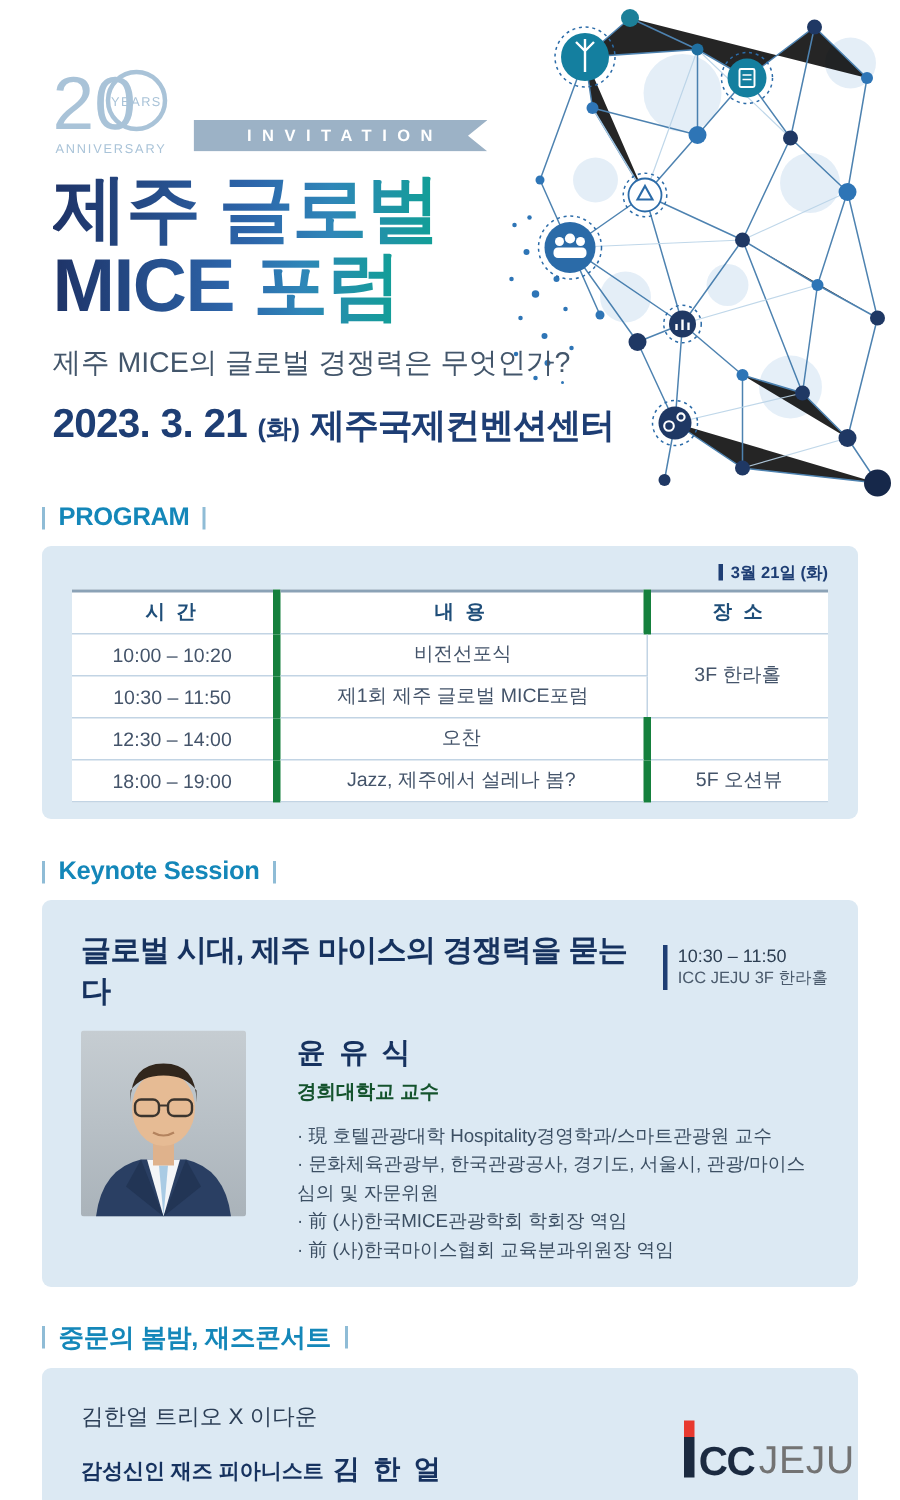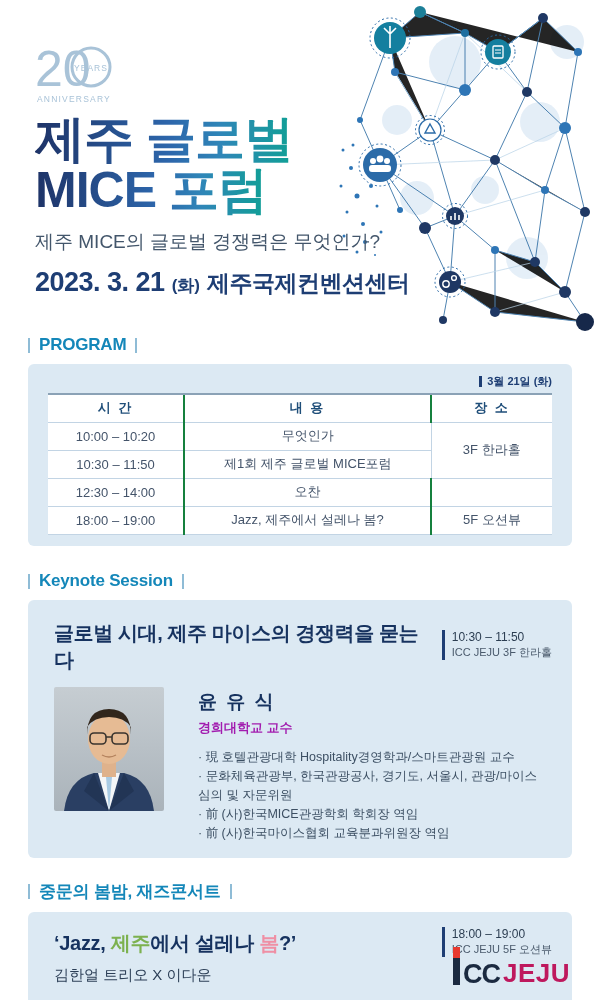--- a/index.html
+++ b/index.html
@@ -46,57 +46,57 @@
   .panel-program { padding:10px 20px 11px; }
   .date-label { display:flex; justify-content:flex-end; align-items:center; gap:5px;
                 font-size:11px; font-weight:700; color:#1e3e74; height:14px; }
   .date-label .bar { width:3px; height:11px; background:#1e3e74; }
   table { width:100%; border-collapse:collapse; background:#fff; margin-top:5px;
           font-size:13px; table-layout:fixed; }
   col.c-time { width:27%; } col.c-content { width:49%; } col.c-place { width:24%; }
   th { color:#1f4e79; font-weight:700; padding:4px 0 5px;
        border-top:2px solid #8ba2b6; border-bottom:1px solid #c2d4e4; letter-spacing:2px; }
   td { text-align:center; color:#44546a; padding:4px 0 5px; border-bottom:1px solid #c2d4e4; }
-  th + th, td + td { border-left:2px solid #15803d; }
+  th + th, td + td { border-left:5px solid #15803d; }
   td.place-span { border-left:1px solid #c2d4e4; }
 
   
   .panel-keynote { padding:15px 20px 15px 26px; }
   .k-top { display:flex; justify-content:space-between; align-items:center; }
   .k-title { font-size:20px; font-weight:800; color:#16325f; margin-top:5px; letter-spacing:-0.4px; }
   .sched { display:flex; gap:7px; flex:0 0 auto; margin-left:10px; }
   .sched .bar { width:3px; height:30px; background:#1e3e74; margin-top:1px; }
   .sched .txt { line-height:1.35; white-space:nowrap; }
   .sched .t1 { font-size:12px; color:#2c3e52; }
   .sched .t2 { font-size:11px; color:#4a5a6c; }
   .k-body { display:flex; gap:34px; margin-top:13px; }
   .photo { width:110px; height:124px; flex:0 0 auto; border-radius:2px; overflow:hidden; }
   .k-name { font-size:19px; font-weight:800; color:#16325f; letter-spacing:2px; margin-top:2px; }
-  .k-aff  { font-size:13px; font-weight:700; color:#a21caf; margin-top:4px; }
+  .k-aff  { font-size:13px; font-weight:700; color:#14532d; margin-top:4px; }
   .bio { margin-top:11px; }
   .bio .li { font-size:12.5px; color:#3c4f63; line-height:1.52; }
   .bio .li::before { content:"· "; color:#3c4f63; }
 
   
   .panel-concert { padding:14px 20px 14px 26px; }
   .c-title { font-size:20px; font-weight:800; color:#16325f; margin-top:3px; letter-spacing:-0.3px; }
   .c-title .green { color:#7cb14f; }
   .c-title .pink  { color:#ef8fa4; }
   .c-performers { margin-top:9px; font-size:15px; font-weight:500; color:#2c3f57; }
   .c-pianist { margin-top:13px; display:flex; align-items:baseline; gap:6px; }
   .c-p-label { font-size:14px; font-weight:800; color:#16325f; }
   .c-p-name  { font-size:18px; font-weight:800; color:#16325f; letter-spacing:2px; }
 
   
   .footer { position:absolute; right:30px; bottom:15px; z-index:2; }
   .icc { display:flex; align-items:flex-end; }
   .icc .i-mark { width:7px; height:38px; margin-right:3px;
                  background:linear-gradient(to bottom,#e8392f 0 11px,#1b2a40 11px 100%); }
   .icc .cc   { font-size:27px; font-weight:800; color:#1b2a40; line-height:0.82; letter-spacing:-1px; }
-  .icc .jeju { font-size:26px; font-weight:700; color:#be185d; line-height:0.84; margin-left:3px; letter-spacing:0.5px; }
+  .icc .jeju { font-size:26px; font-weight:400; color:#737373; line-height:0.84; margin-left:3px; letter-spacing:0.5px; }
 </style>
 </head>
 <body>
 
 <svg class="net-graphic" width="265" height="345" viewBox="0 0 265 345" xmlns="http://www.w3.org/2000/svg">
   <g fill="#dce9f5" opacity="0.75">
     <circle cx="120" cy="62" r="26"></circle>
       <circle cx="205" cy="122" r="20"></circle>
       <circle cx="82" cy="198" r="17"></circle>
     <circle cx="192" cy="258" r="21"></circle>
@@ -190,20 +190,23 @@
 <div class="content">
 
   <div class="header">
     <div class="logo-row">
       <svg width="86" height="66" viewBox="0 0 86 66" xmlns="http://www.w3.org/2000/svg">
         <text x="0" y="44" font-family="Liberation Sans, sans-serif" font-size="50" font-weight="400" fill="#a9c3d8"><tspan>20</tspan></text>
         <circle cx="56" cy="25" r="19" fill="none" stroke="#a9c3d8" stroke-width="3"></circle>
         <text x="56" y="28.5" text-anchor="middle" font-family="Liberation Sans, sans-serif" font-size="8.5" letter-spacing="1" fill="#a9c3d8"><tspan>YEARS</tspan></text>
         <text x="2" y="60" font-family="Liberation Sans, sans-serif" font-size="8.5" letter-spacing="1.2" fill="#a9c3d8"><tspan>ANNIVERSARY</tspan></text>
       </svg>
+      <div class="ribbon">
+        <span>INVITATION</span>
+      </div>
     </div>
 
     <div class="title">
       <div><span class="line">제주 글로벌</span></div>
       <div><span class="line">MICE 포럼</span></div>
     </div>
 
     <div class="subtitle">제주 MICE의 글로벌 경쟁력은 무엇인가?</div>
 
     <div class="dateline">
@@ -233,21 +236,21 @@
         <thead>
           <tr>
             <th>시 간</th>
             <th>내 용</th>
             <th>장 소</th>
           </tr>
         </thead>
         <tbody>
           <tr>
             <td>10:00 – 10:20</td>
-            <td>무엇인가</td>
+            <td>비전선포식</td>
             <td class="place-span" rowspan="2">3F 한라홀</td>
           </tr>
           <tr>
             <td>10:30 – 11:50</td>
             <td>제1회 제주 글로벌 MICE포럼</td>
           </tr>
           <tr>
             <td>12:30 – 14:00</td>
             <td>오찬</td>
             <td></td>
@@ -315,32 +318,20 @@
     </div>
   </div>
 
   <div class="sec sec-concert">
     <div class="sec-head">
       <div class="tick"></div>
       <div class="sec-title">중문의 봄밤, 재즈콘서트</div>
       <div class="tick"></div>
     </div>
     <div class="panel panel-concert">
-      <div class="k-top">
-        <div class="c-title">
-          <span>‘Jazz, </span><span class="green">제주</span><span>에서 설레나 </span><span class="pink">봄</span><span>?’</span>
-        </div>
-        <div class="sched">
-          <div class="bar"></div>
-          <div class="txt">
-            <div class="t1">18:00 – 19:00</div>
-            <div class="t2">ICC JEJU 5F 오션뷰</div>
-          </div>
-        </div>
-      </div>
       <div class="c-performers">김한얼 트리오 X 이다운</div>
       <div class="c-pianist">
         <span class="c-p-label">감성신인 재즈 피아니스트</span>
         <span class="c-p-name">김 한 얼</span>
       </div>
 
     </div>
   </div>
 
 </div>

